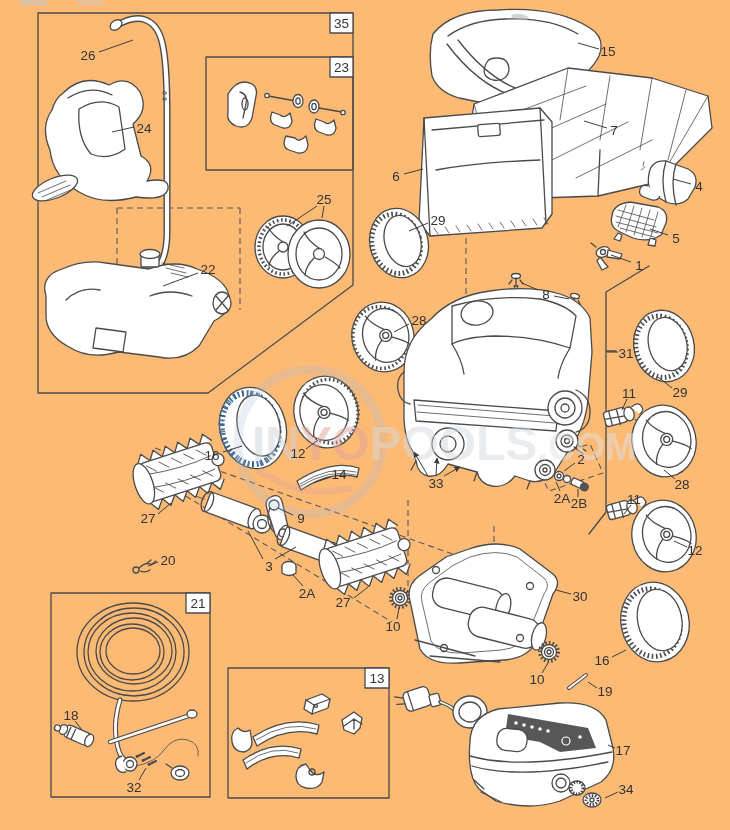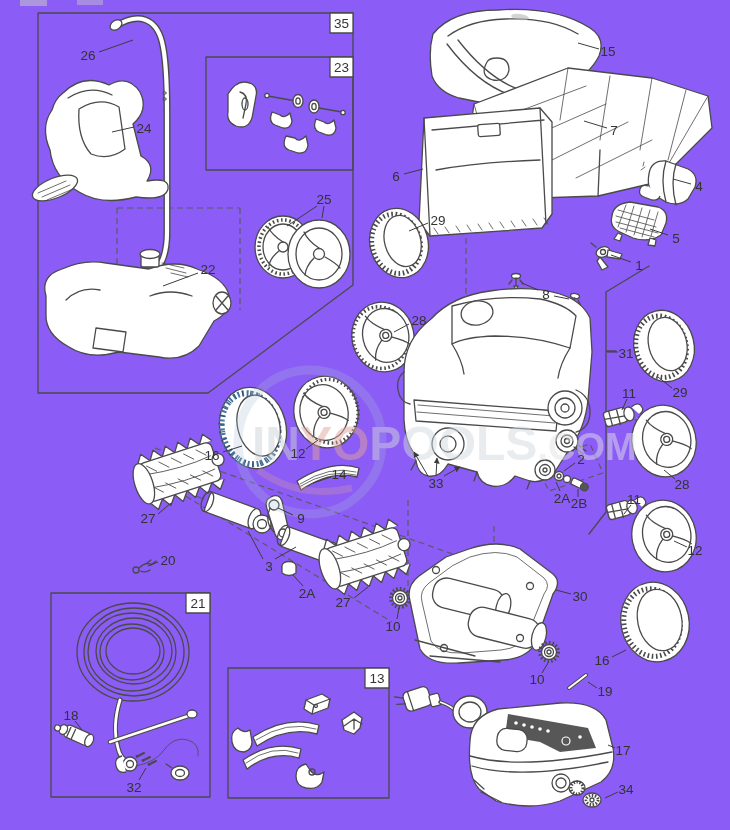--- a/index.html
+++ b/index.html
@@ -1,16 +1,16 @@
 <!DOCTYPE html>
 <html><head>
 <meta charset="utf-8">
 <style>
   html,body{margin:0;padding:0;background:#fff;}
-  .stage{position:relative;width:730px;height:830px;background:#8b5cf6;overflow:hidden;
+  .stage{position:relative;width:730px;height:830px;background:#fdba74;overflow:hidden;
          font-family:"Liberation Sans",sans-serif;}
   svg{position:absolute;left:0;top:0;}
   .ln{fill:none;stroke:#4a4a4a;stroke-width:1.3;stroke-linecap:round;stroke-linejoin:round;}
   .fw{fill:#fff;stroke:#4a4a4a;stroke-width:1.3;stroke-linejoin:round;}
   .thin{stroke-width:.8;}
   .dash{fill:none;stroke:#5a5a5a;stroke-width:1.1;stroke-dasharray:6 4;}
   .dashdot{fill:none;stroke:#5a5a5a;stroke-width:1;stroke-dasharray:9 3 2 3;}
   .tread{fill:none;stroke:#4a4a4a;stroke-width:5;stroke-dasharray:1.6 2.6;}
   .tube{fill:none;stroke:#4a4a4a;stroke-width:7;stroke-linecap:round;}
   .tubecore{fill:none;stroke:#fff;stroke-width:4.2;stroke-linecap:round;}

